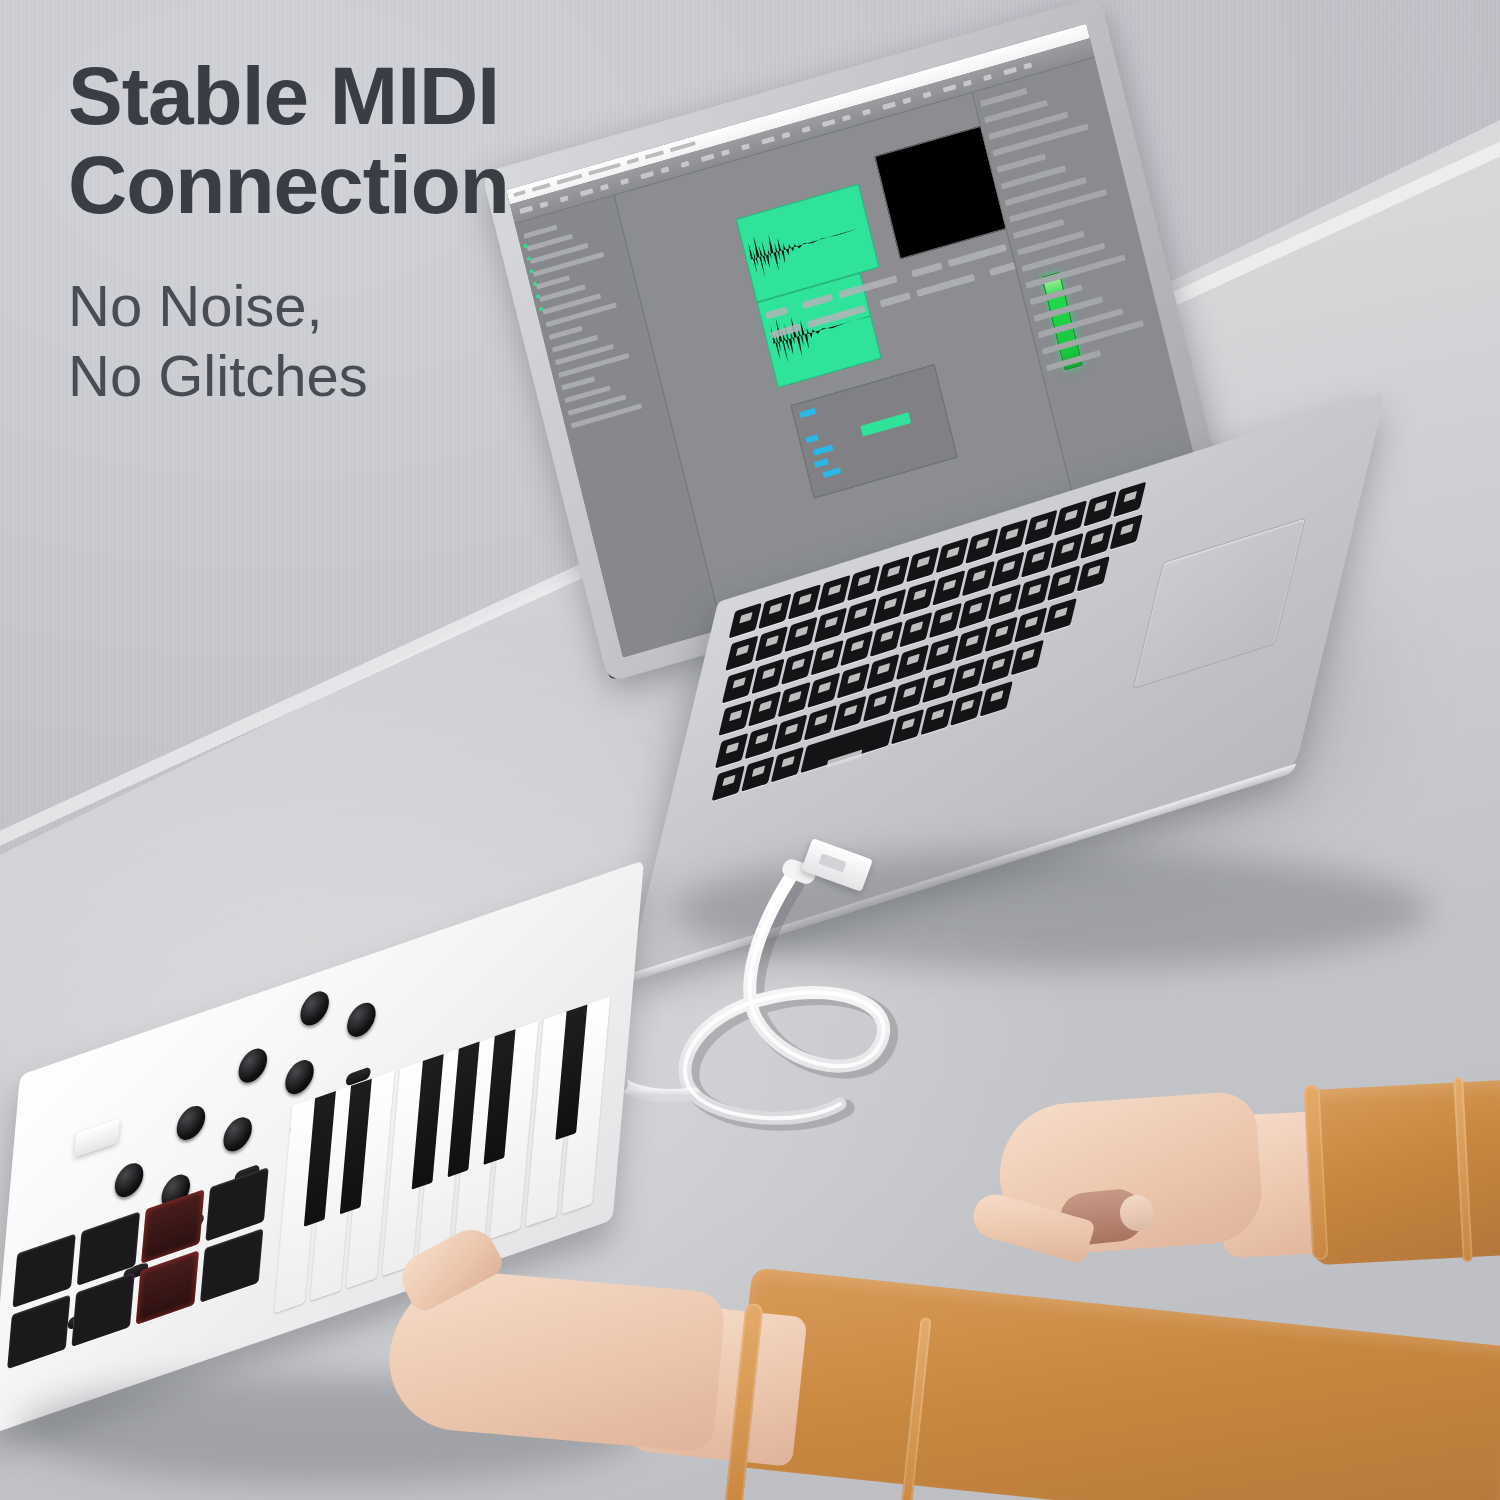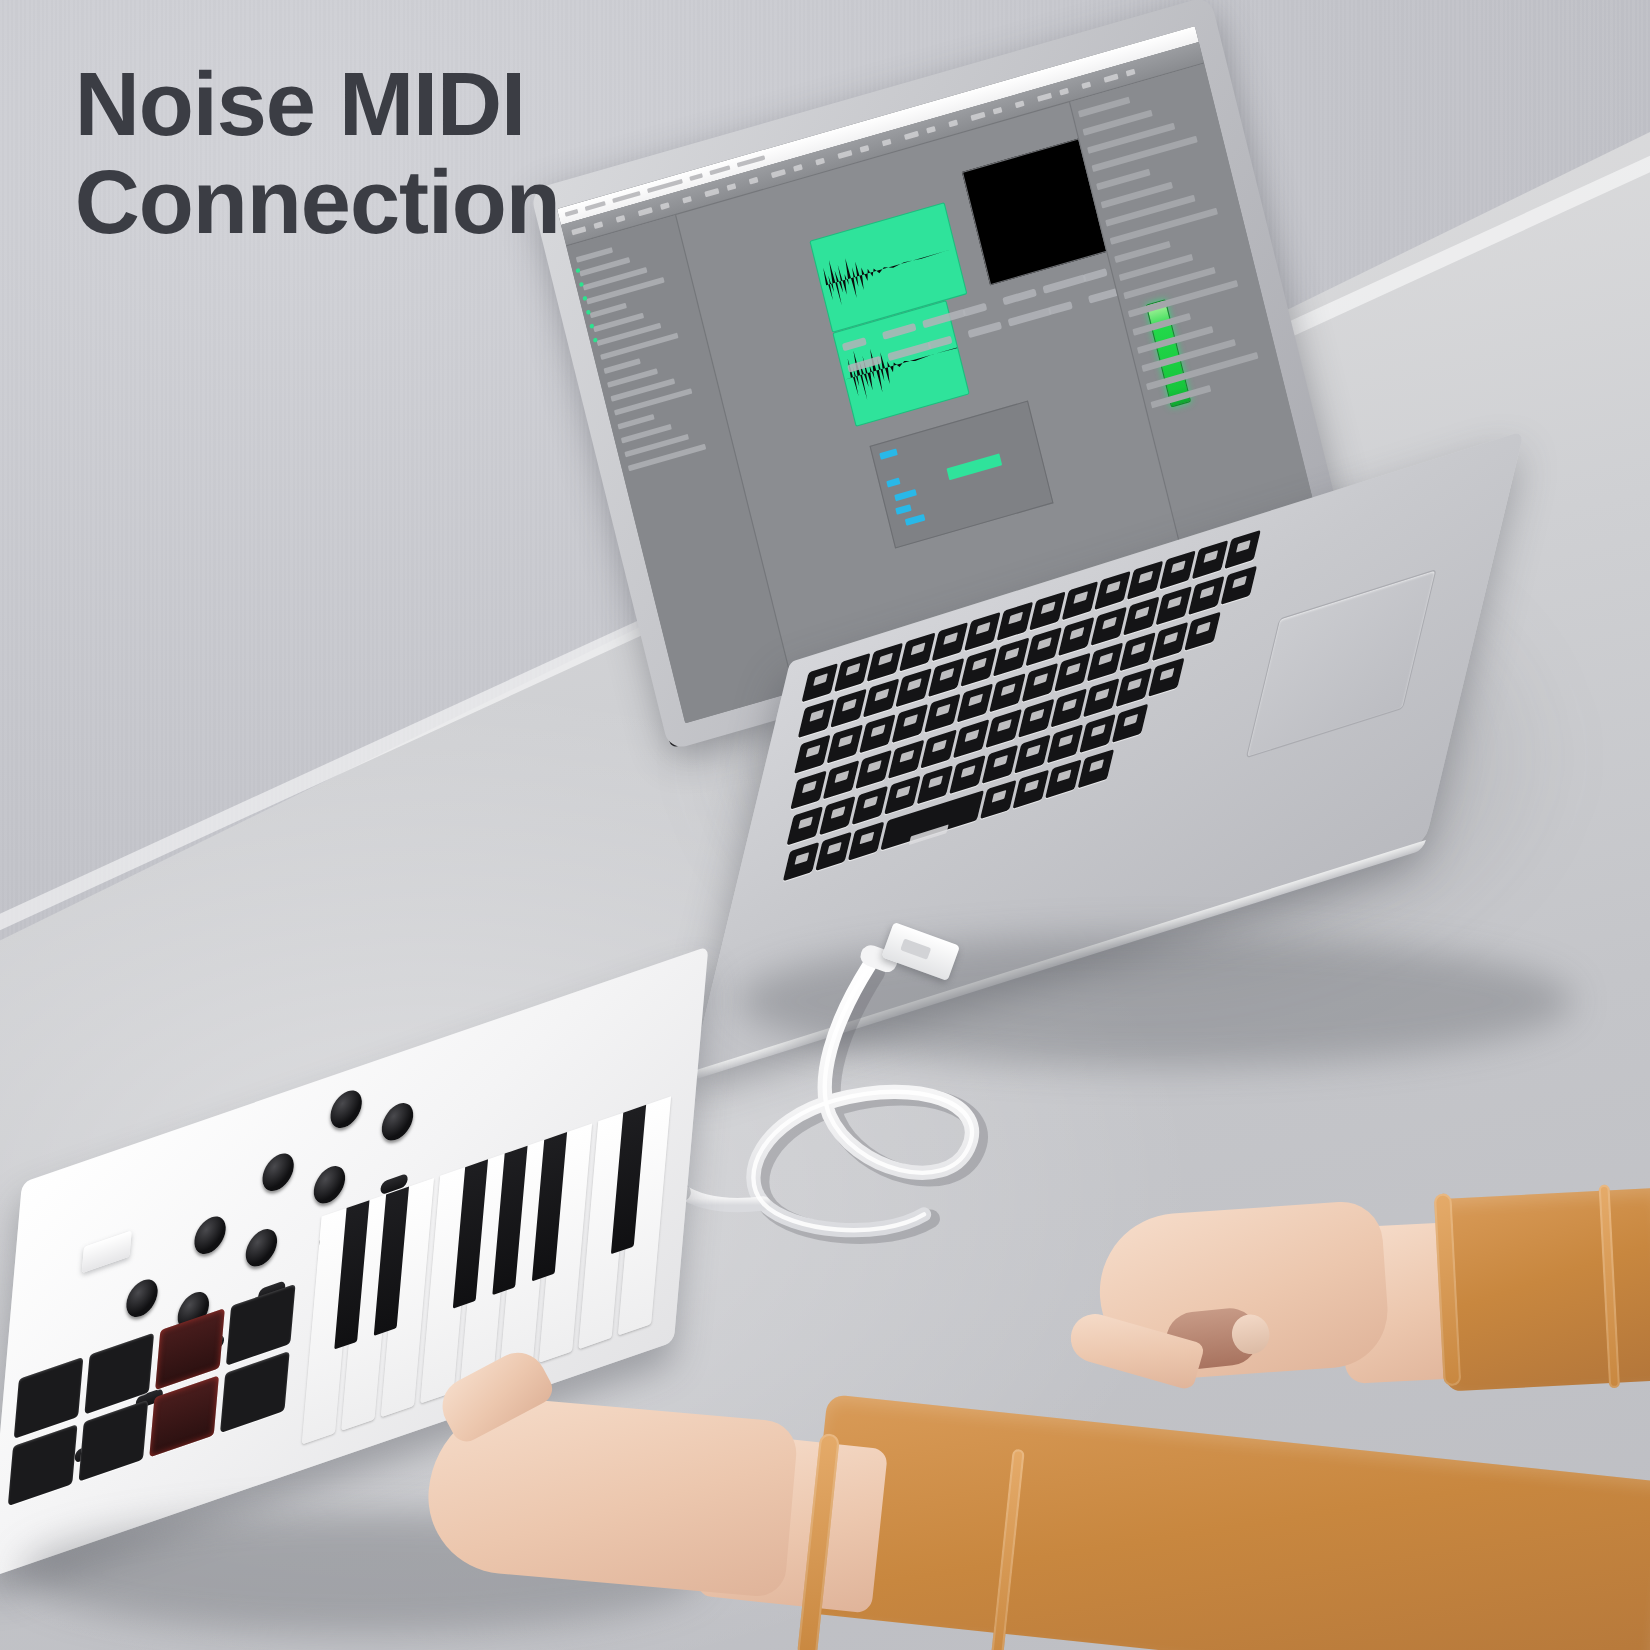--- a/index.html
+++ b/index.html
@@ -263,22 +263,24 @@
 <div id="stage">
 
   <div class="wall"></div>
   <div class="wall-tex"></div>
   <div class="desk"></div>
   <div class="desk-sheen"></div>
   <div class="wall-edge-hi"></div>
   <div class="desk-shadow-wide"></div>
 
   <div class="copy">
-    <div class="headline">Noise MIDI
+    <div class="headline">Stable MIDI
 Connection</div>
+    <div class="subhead">No Noise,
+No Glitches</div>
   </div>
 
   <div id="laptop">
 
     <div class="lid">
       <div class="lid-outline"></div>
       <div class="bezel-top"></div>
 
       <div class="screen">
         <div class="menubar" id="menubar">

